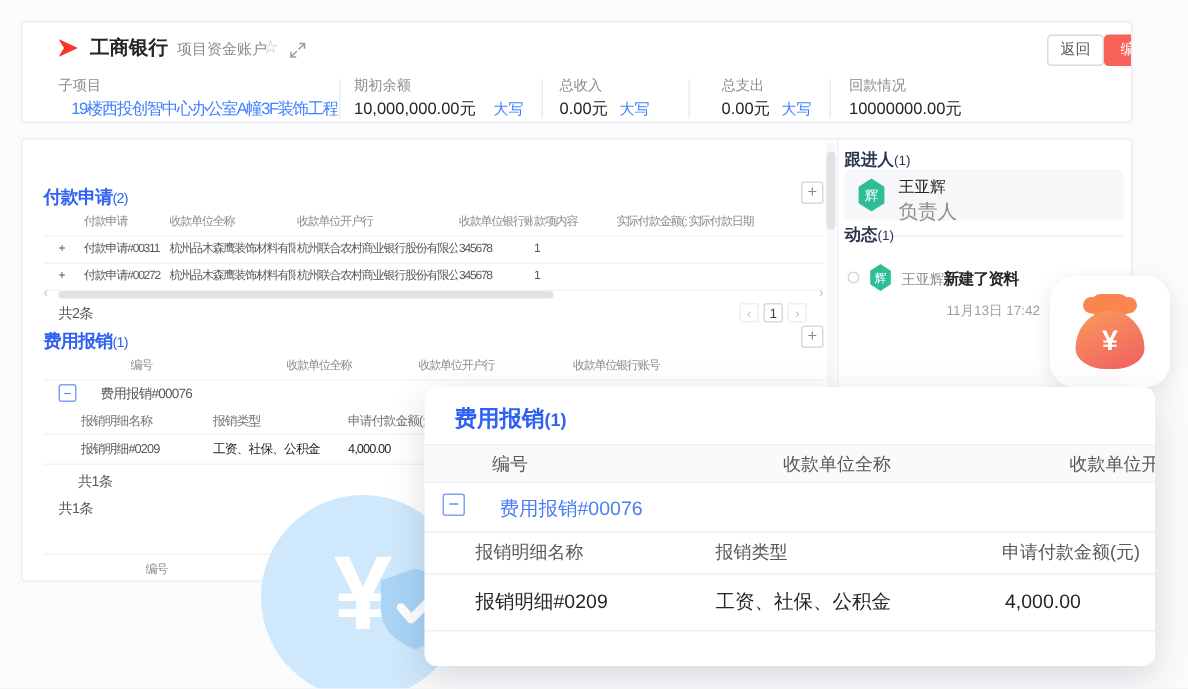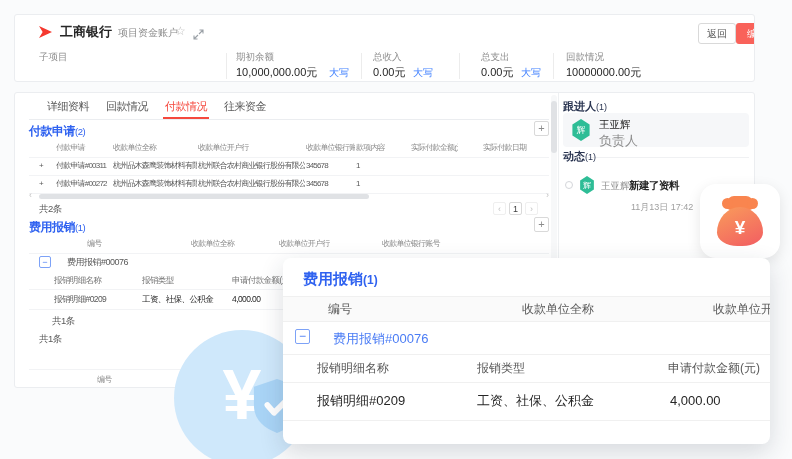--- a/index.html
+++ b/index.html
@@ -39,21 +39,21 @@
   .t-row{position:absolute;left:14px;width:520px;height:18px;}
   .t-row .cell{position:absolute;top:0;height:18px;line-height:18px;font-size:8px;letter-spacing:-0.8px;
                white-space:nowrap;overflow:hidden;}
   .hdr .cell{color:#8c8c8c;}
   .data .cell{color:#595959;}
   .b-bottom{border-bottom:1px solid #f2f3f5;}
   .link{color:#4a7cf5;cursor:pointer;}
   .pt-ex{left:10px;width:14px;color:#8c8c8c;font-size:10px;cursor:pointer;}
   .pt-c0{left:27px;width:56px;} .pt-c1{left:84px;width:84px;} .pt-c2{left:169px;width:107px;}
   .pt-c3{left:277px;width:49px;} .pt-c4{left:327px;width:54px;} .pt-c5{left:382px;width:47px;}
-  .pt-c6{left:454px;width:62px;}
+  .pt-c6{left:430px;width:62px;}
   .hscroll{position:absolute;left:14px;top:100px;width:520px;height:7px;}
   .hscroll .thumb{position:absolute;left:10px;top:1px;width:330px;height:5px;background:#e0e2e5;border-radius:3px;cursor:pointer;}
   .hscroll .ar{position:absolute;top:-3px;font-size:9px;color:#bfbfbf;cursor:pointer;}
   .total{font-size:9.5px;color:#595959;letter-spacing:-0.5px;}
   .pg{width:13px;height:13px;line-height:12px;text-align:center;font-size:9px;border-radius:2px;
       box-sizing:border-box;cursor:pointer;}
   .pg.arrow{color:#bfbfbf;border:1px solid #efefef;background:#fff;}
   .pg.cur{color:#404040;border:1px solid #d9d9d9;background:#fff;}
   .ex-box{width:12px;height:12px;line-height:10px;text-align:center;border:1px solid #7da2f7;border-radius:2px;
           color:#4a7cf5;font-size:9px;background:#fff;box-sizing:border-box;cursor:pointer;}
@@ -128,20 +128,21 @@
     <div class="abs star">☆</div>
     <div class="abs expand-ic">
       <svg width="11" height="11" viewBox="0 0 11 11">
           <path d="M6.5 1H10v3.5M10 1 6 5M4.5 10H1V6.5M1 10l4-4" stroke="#9aa0a6" fill="none" stroke-width="1.1"></path>
         </svg>
     </div>
     <div class="abs back-btn">返回</div>
     <div class="abs edit-btn">编辑</div>
 
     <div class="abs sum-label" style="left:24px">子项目</div>
+    <div class="abs sum-value sum-link" style="left:24px;width:186px;overflow:hidden;letter-spacing:-1px">19楼西投创智中心办公室A幢3F装饰工程</div>
     <div class="abs sum-div" style="left:211px"></div>
 
     <div class="abs sum-label" style="left:221px">期初余额</div>
     <div class="abs sum-value" style="left:221px">10,000,000.00元</div>
     <div class="abs sum-upper" style="left:314px">大写</div>
     <div class="abs sum-div" style="left:346px"></div>
 
     <div class="abs sum-label" style="left:358px">总收入</div>
     <div class="abs sum-value" style="left:358px">0.00元</div>
     <div class="abs sum-upper" style="left:398px">大写</div>
@@ -151,26 +152,20 @@
     <div class="abs sum-value" style="left:466px">0.00元</div>
     <div class="abs sum-upper" style="left:506px">大写</div>
     <div class="abs sum-div" style="left:538px"></div>
 
     <div class="abs sum-label" style="left:551px">回款情况</div>
     <div class="abs sum-value" style="left:551px">10000000.00元</div>
   </div>
 
   <div class="card" id="body-card">
 
-    <div class="tabs">
-      <div class="tab" style="left:16px">详细资料</div>
-      <div class="tab" style="left:75px">回款情况</div>
-      <div class="tab active" style="left:134px">付款情况</div>
-      <div class="tab" style="left:193px">往来资金</div>
-    </div>
 
     <div class="abs sec-title" style="left:14px;top:30px"><span>付款申请</span><span class="sec-count">(2)</span></div>
     <div class="abs add-btn" style="left:519px;top:28px">+</div>
 
     <div class="t-row hdr b-bottom" style="top:46px">
       <span class="cell pt-c0">付款申请</span>
       <span class="cell pt-c1">收款单位全称</span>
       <span class="cell pt-c2">收款单位开户行</span>
       <span class="cell pt-c3">收款单位银行账号</span>
       <span class="cell pt-c4">款项内容</span>

